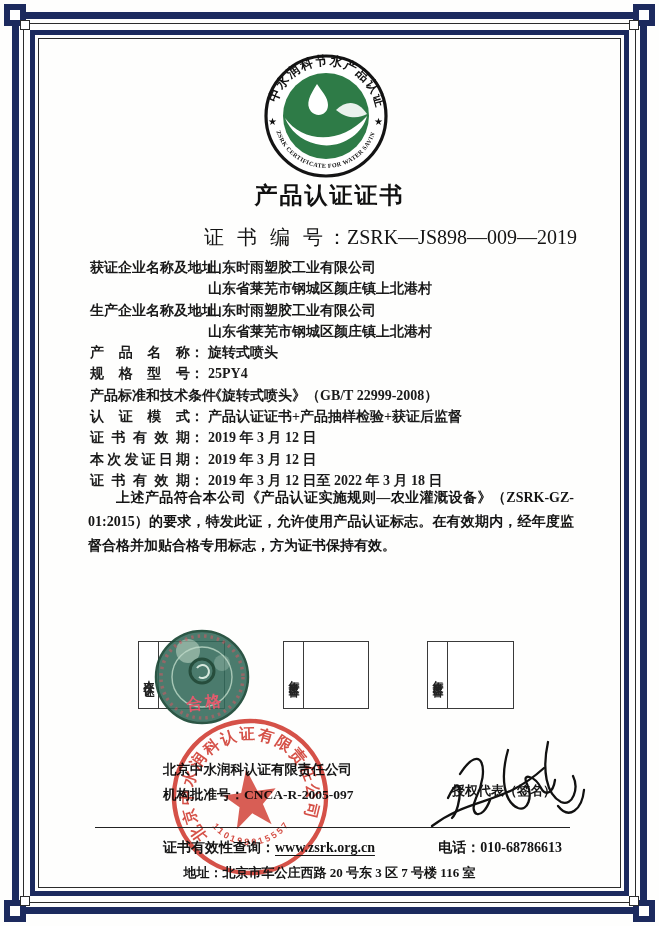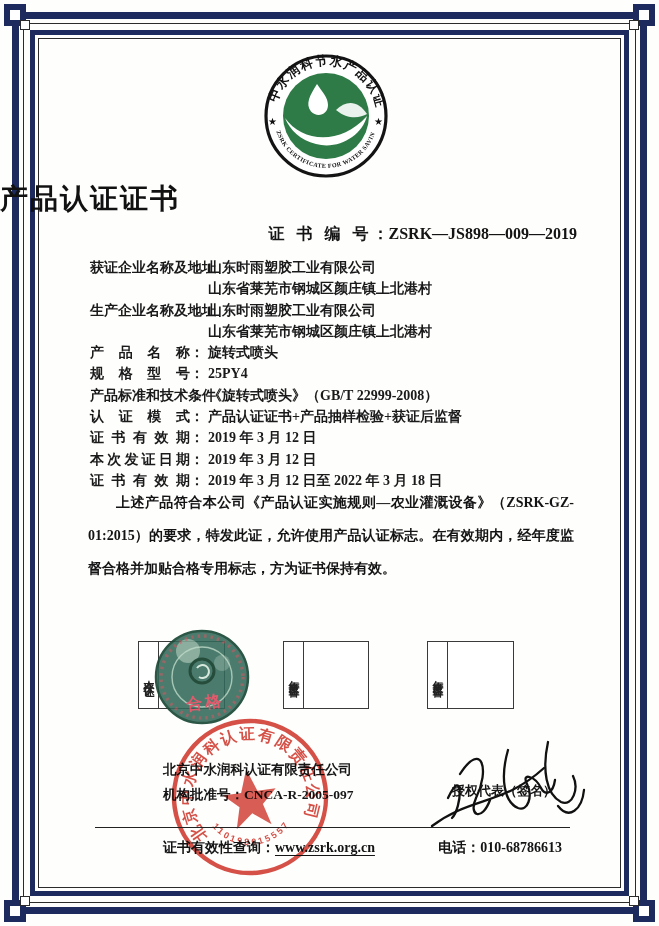--- a/index.html
+++ b/index.html
@@ -15,39 +15,39 @@
   .f4{position:absolute;inset:38px;border:1px solid #2b2b2b;}
   .cstep{position:absolute;width:10px;height:10px;border:6px solid #1c2a5e;background:#fff;}
   .cstep.tl{left:4px;top:4px}.cstep.tr{right:4px;top:4px}
   .cstep.bl{left:4px;bottom:4px}.cstep.br{right:4px;bottom:4px}
   .cstep2{position:absolute;width:8px;height:8px;border:1px solid #2b2b2b;background:#fff;}
   .cstep2.tl{left:20px;top:20px}.cstep2.tr{right:20px;top:20px}
   .cstep2.bl{left:20px;bottom:20px}.cstep2.br{right:20px;bottom:20px}
   
   .logo{position:absolute;left:262px;top:52px;width:128px;height:128px;}
   .title{
-    position:absolute;left:0;right:0;top:180px;
+    position:absolute;left:0;right:0;top:180px;text-align:center;
     font-family:"Liberation Sans","DejaVu Sans",sans-serif;
-    font-size:28px;font-weight:bold;letter-spacing:2px;color:#111;
+    font-size:23px;font-weight:bold;letter-spacing:2px;color:#111;
   }
   .cert-no{
-    position:absolute;right:82px;top:224px;font-size:16px;font-weight:bold;color:#141414;
+    position:absolute;right:82px;top:224px;font-size:20px;font-weight:normal;color:#141414;
   }
   .cert-no .lbl{letter-spacing:4px;}
   
   .fields{position:absolute;left:90px;top:257px;width:486px;font-size:14px;line-height:21.3px;}
   .frow{white-space:nowrap;}
   .flabel{display:inline-block;width:100px;text-align:justify;text-align-last:justify;font-weight:bold;vertical-align:bottom;}
   .fcolon{font-weight:bold;margin-right:4px;}
   .fcolon.hide{visibility:hidden;}
   .fvalue{font-weight:600;}
   
   .statement{
     position:absolute;left:88px;top:486px;width:486px;
-    font-size:14px;line-height:33px;font-weight:600;text-indent:2em;
+    font-size:14px;line-height:24px;font-weight:600;text-indent:2em;
     text-align:justify;color:#141414;
   }
   
   .mbox{position:absolute;top:641px;height:66px;border:1.5px solid #3a3a3a;background:#fff;display:flex;}
   .mbox .vlab{
     width:19px;border-right:1.5px solid #3a3a3a;display:flex;align-items:center;justify-content:center;
     writing-mode:vertical-rl;text-orientation:upright;font-size:11px;font-weight:bold;letter-spacing:2px;color:#222;
   }
   .mbox .mblank{flex:1;}
   .mbox1{left:138px;width:85px;}
@@ -216,14 +216,15 @@
 
   <div class="footer-rule"></div>
   <div class="query-row">
     <span>
       <span>证书有效性查询：</span><span class="url">www.zsrk.org.cn</span>
     </span>
     <span>
       <span>电话：</span><span>010-68786613</span>
     </span>
   </div>
+  <div class="address-row">地址：北京市车公庄西路 20 号东 3 区 7 号楼 116 室</div>
 
 </div>
 
 </body></html>

